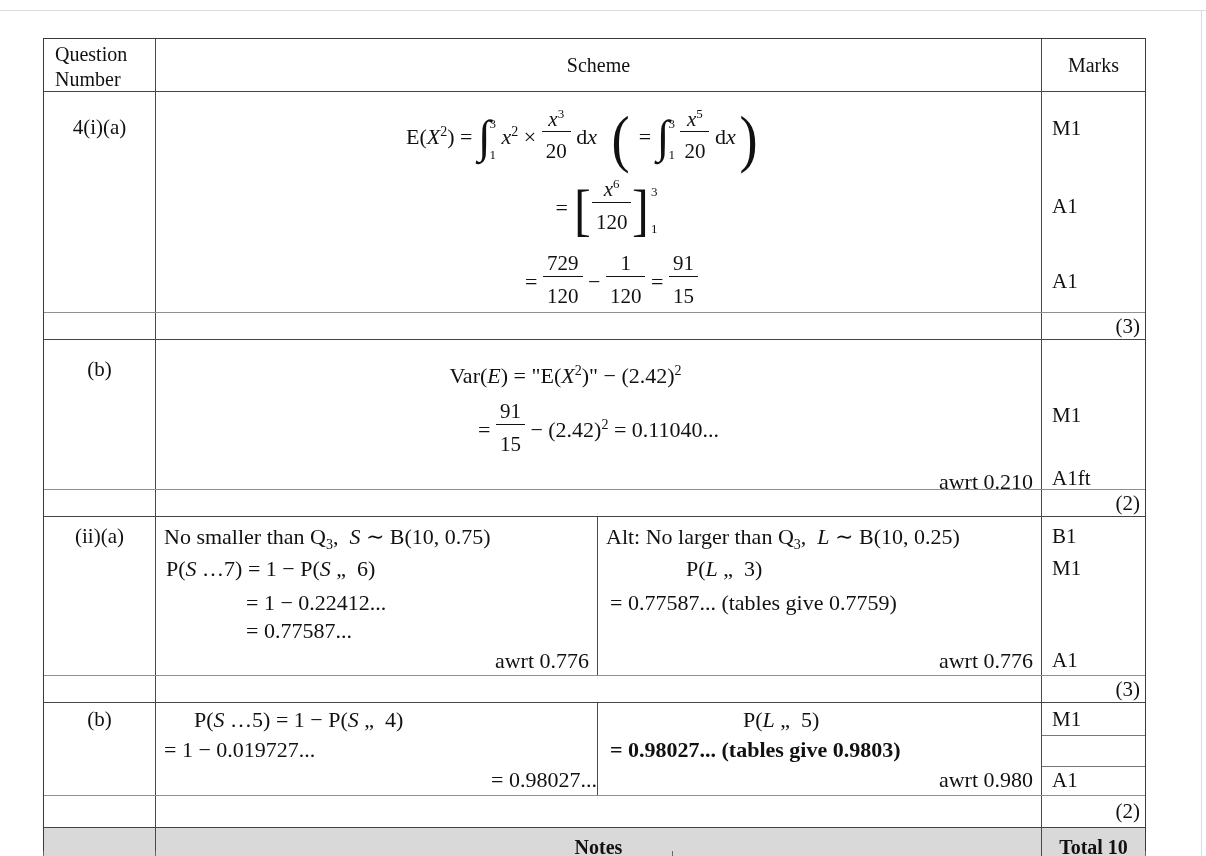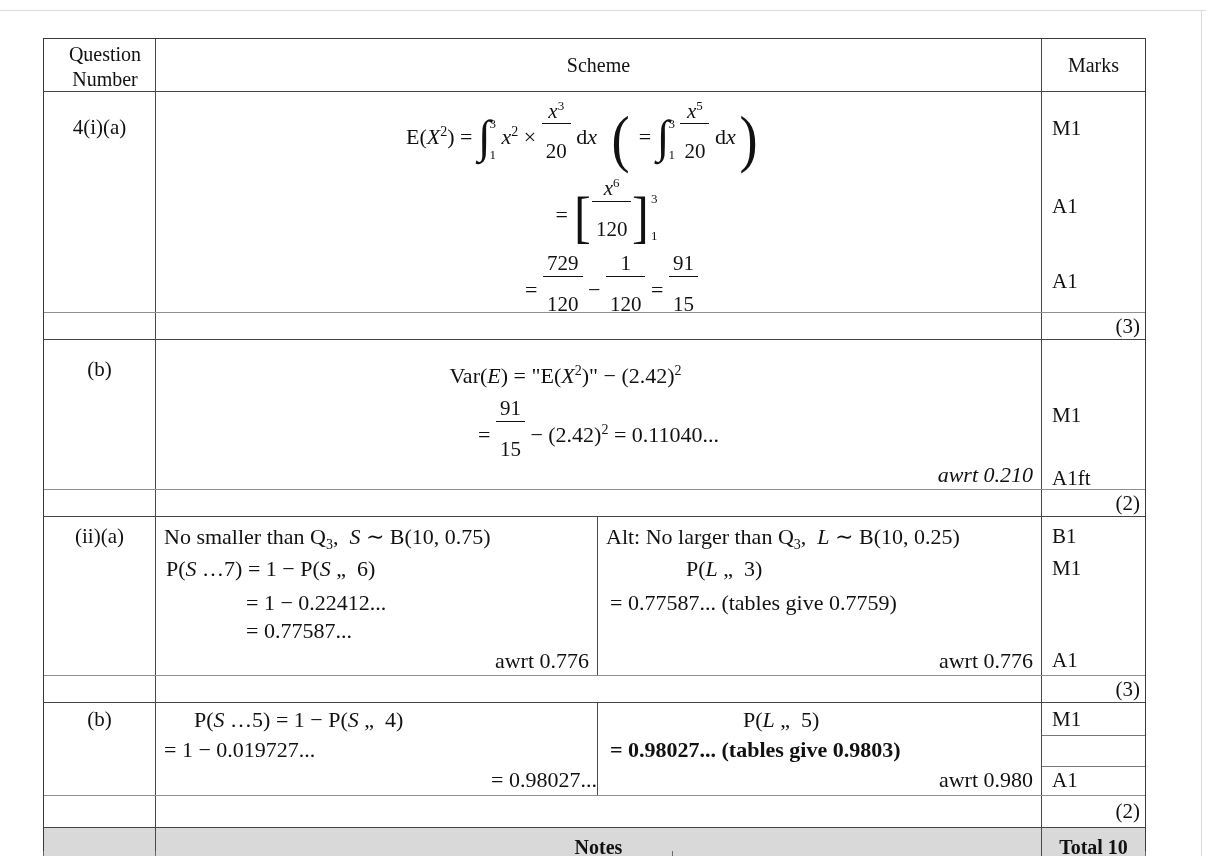--- a/index.html
+++ b/index.html
@@ -26,21 +26,21 @@
 
   .eqline{position:absolute;left:0;right:0;text-align:center;white-space:pre;font-size:22px;}
   .pline{position:absolute;left:0;right:0;white-space:pre;font-size:22px;line-height:27px;}
   .pright{text-align:right;padding-right:8px;}
   .mline sup,.eqline sup,.pline sup{font-size:14px;}
   .pline sub{font-size:14px;}
   i{font-style:italic;}
 
   .frac{display:inline-block;text-align:center;font-size:21px;line-height:1.12;vertical-align:middle;}
   .frac .num{display:block;padding:0 4px;}
-  .frac .den{display:block;border-top:1.4px solid #111;padding:16px 4px;}
+  .frac .den{display:block;border-top:1.4px solid #111;padding:8px 4px;}
   .frac sup{font-size:13px;}
 
   .intwrap{display:inline-flex;vertical-align:middle;align-items:center;}
   .int{font-size:46px;line-height:1;display:inline-block;transform:translateY(-2px);}
   .lims{display:inline-flex;flex-direction:column;justify-content:space-between;height:48px;
         font-size:13px;line-height:1;margin-left:-1px;padding:2px 0;box-sizing:border-box;}
 
   .bigp{font-size:64px;line-height:0;vertical-align:middle;display:inline-block;
         transform:scaleX(0.85);margin:0 2px;font-weight:400;}
   .bigb{font-size:56px;line-height:0;vertical-align:middle;display:inline-block;
@@ -69,21 +69,21 @@
 </style>
 </head>
 <body>
 
 <div class="page">
   <div class="top-rule"></div>
   <div class="right-rule"></div>
 
   <div class="mstable">
 
-    <div class="row hdrrow" style="height:53px;text-align:center;">
+    <div class="row hdrrow" style="height:53px;">
       <div class="qcell">
         <div class="hq">
           <div>Question</div>
           <div>Number</div>
         </div>
       </div>
       <div class="scell hcenter">
         <span>Scheme</span>
       </div>
       <div class="mcell hcenter">
@@ -115,21 +115,21 @@
       </div>
     </div>
 
     <div class="row contentrow" style="height:150px;">
       <div class="qcell">
         <div class="qlabel" style="top:16px;">(b)</div>
       </div>
       <div class="scell">
         <div class="eqline" style="top:17px;height:27px;line-height:27px;transform:translateX(-33px);"><span>Var(</span><i>E</i><span>) = "E(</span><i>X</i><sup>2</sup><span>)" − (2.42)</span><sup>2</sup></div>
         <div class="eqline" style="top:57px;height:56px;line-height:56px;"><span>= </span><span class="frac"><span class="num">91</span><span class="den">15</span></span><span> − (2.42)</span><sup>2</sup><span> = 0.11040...</span></div>
-        <div class="pline pright" style="top:121px;font-style:italic;">awrt 0.210</div>
+        <div class="pline pright" style="top:128px;">awrt 0.210</div>
       </div>
       <div class="mcell">
         <div class="mark" style="top:62px;">M1</div>
         <div class="mark" style="top:125px;font-family:Liberation Serif, serif;">A1ft</div>
       </div>
     </div>
 
     <div class="row thinrow" style="height:27px;">
       <div class="qcell"></div>
       <div class="scell"></div>

